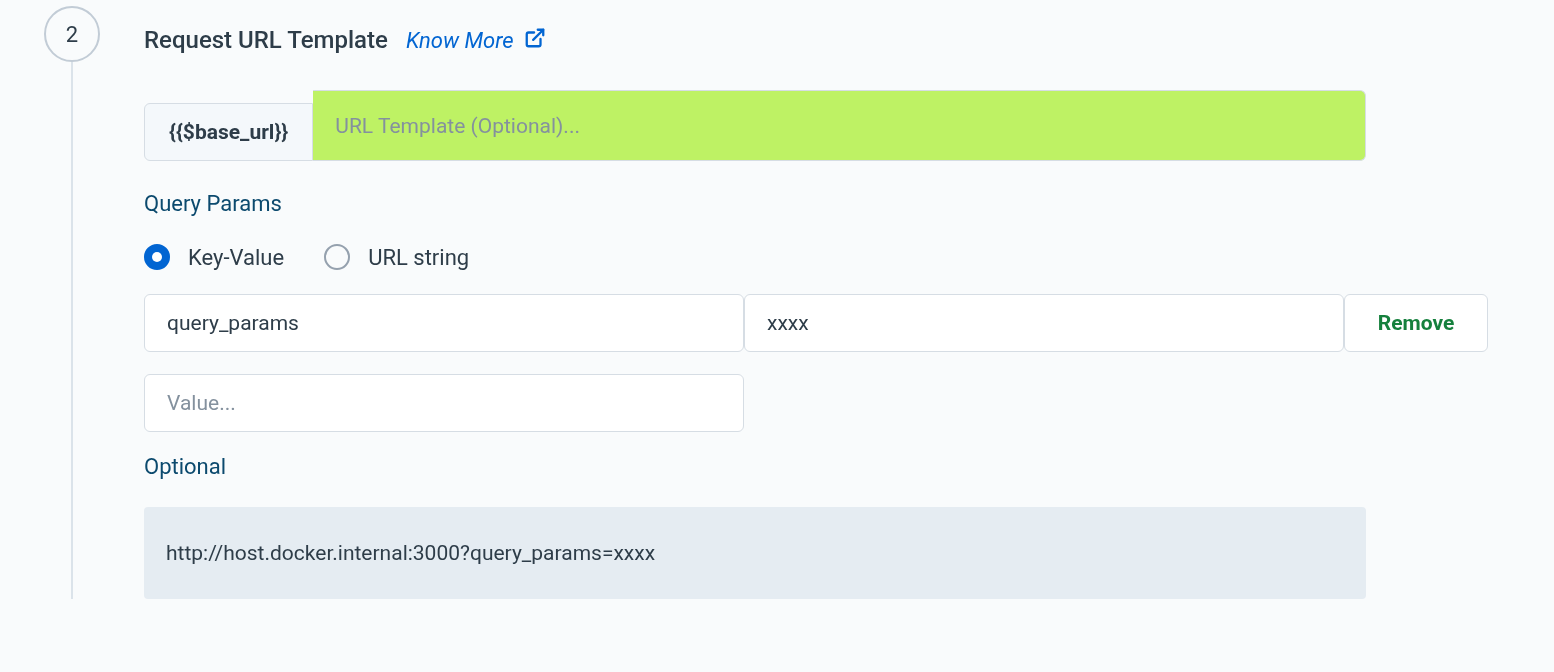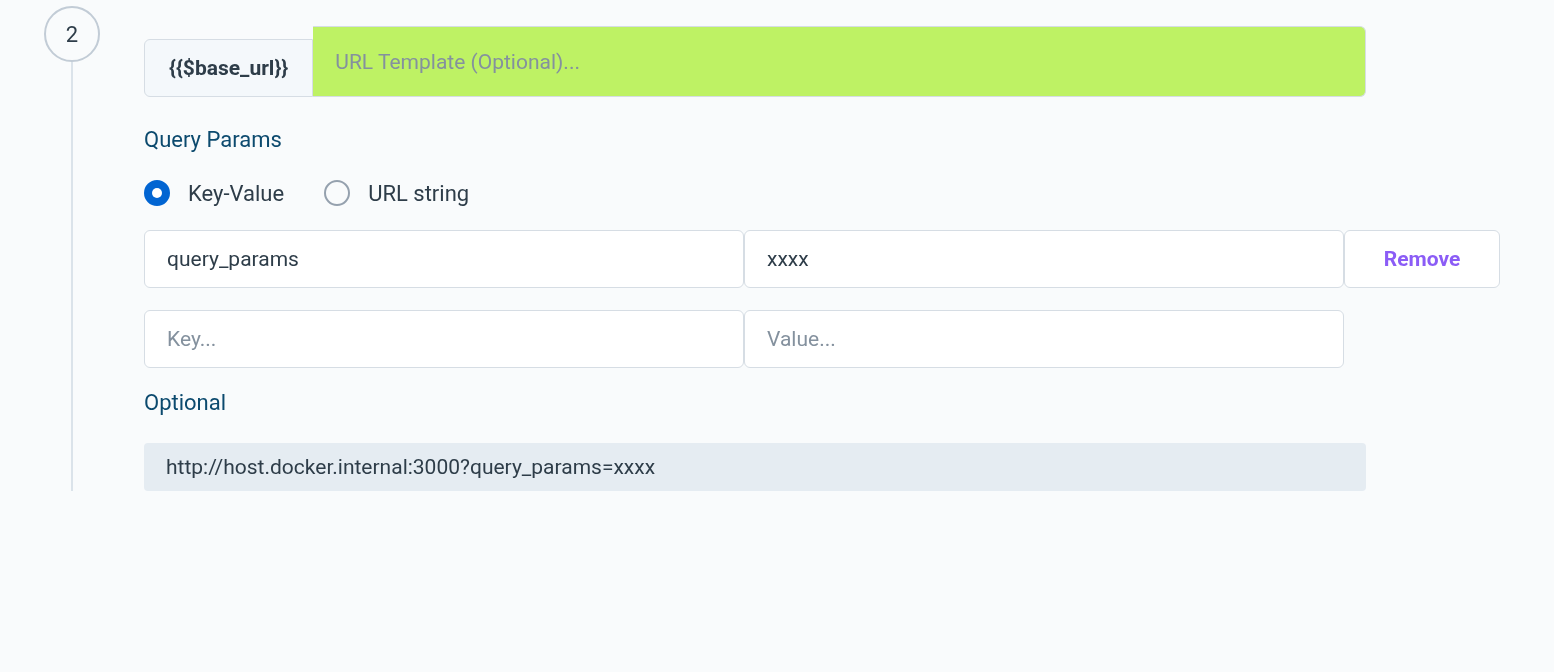--- a/index.html
+++ b/index.html
@@ -161,31 +161,31 @@
       background: #fff;
       width: 600px;
     }
     .kv-input::placeholder {
       color: #84919e;
     }
     .remove-btn {
       border: 1px solid #d6dde4;
       border-radius: 6px;
       background: #fff;
-      color: #8b5cf6;
+      color: #15803d;
       font-weight: 700;
       font-size: 21px;
       padding: 12px 24px;
       cursor: pointer;
-      width: 156px;
+      width: 144px;
     }
     .preview-box {
       background: #e5ecf2;
       border-radius: 4px;
-      padding: 12px 22px;
+      padding: 34px 22px;
       font-size: 21px;
       color: #2e3d49;
       width: 1222px;
       margin-top: 12px;
     }
     input {
       font-family: inherit;
       outline: none;
     }
     button {
@@ -198,20 +198,33 @@
 
 <div class="container">
   <div class="step-col">
     <div class="step-circle">
       <span>2</span>
     </div>
     <div class="step-line"></div>
   </div>
 
   <div class="content">
+    <div class="header-row">
+      <div class="section-title">Request URL Template</div>
+      <div class="know-more">
+        <span>Know More</span>
+        <span>
+          <svg viewBox="0 0 24 24" fill="none" stroke="#0265d2" stroke-width="2.5" stroke-linecap="round" stroke-linejoin="round">
+            <path d="M18 13v6a2 2 0 0 1-2 2H5a2 2 0 0 1-2-2V8a2 2 0 0 1 2-2h6"></path>
+            <polyline points="15 3 21 3 21 9"></polyline>
+            <line x1="10" y1="14" x2="21" y2="3"></line>
+          </svg>
+        </span>
+      </div>
+    </div>
 
     <div class="url-row">
       <div class="base-url-badge">{{$base_url}}</div>
       <input type="text" class="url-input" placeholder="URL Template (Optional)..." style="">
     </div>
 
     <div class="sublabel">Query Params</div>
 
     <div class="radio-row">
       <div class="radio-option">
@@ -224,21 +237,20 @@
       </div>
     </div>
 
     <div class="kv-row">
       <input type="text" class="kv-input" value="query_params" style="">
       <input type="text" class="kv-input" value="xxxx" style="">
       <button class="remove-btn">Remove</button>
     </div>
 
     <div class="kv-row" style="width:1222px;">
-      <input type="text" class="kv-input" placeholder="Key..." style="">
       <input type="text" class="kv-input" placeholder="Value..." style="">
     </div>
 
     <div class="sublabel">Optional</div>
 
     <div class="preview-box">http://host.docker.internal:3000?query_params=xxxx</div>
   </div>
 </div>
 
 </body></html>

